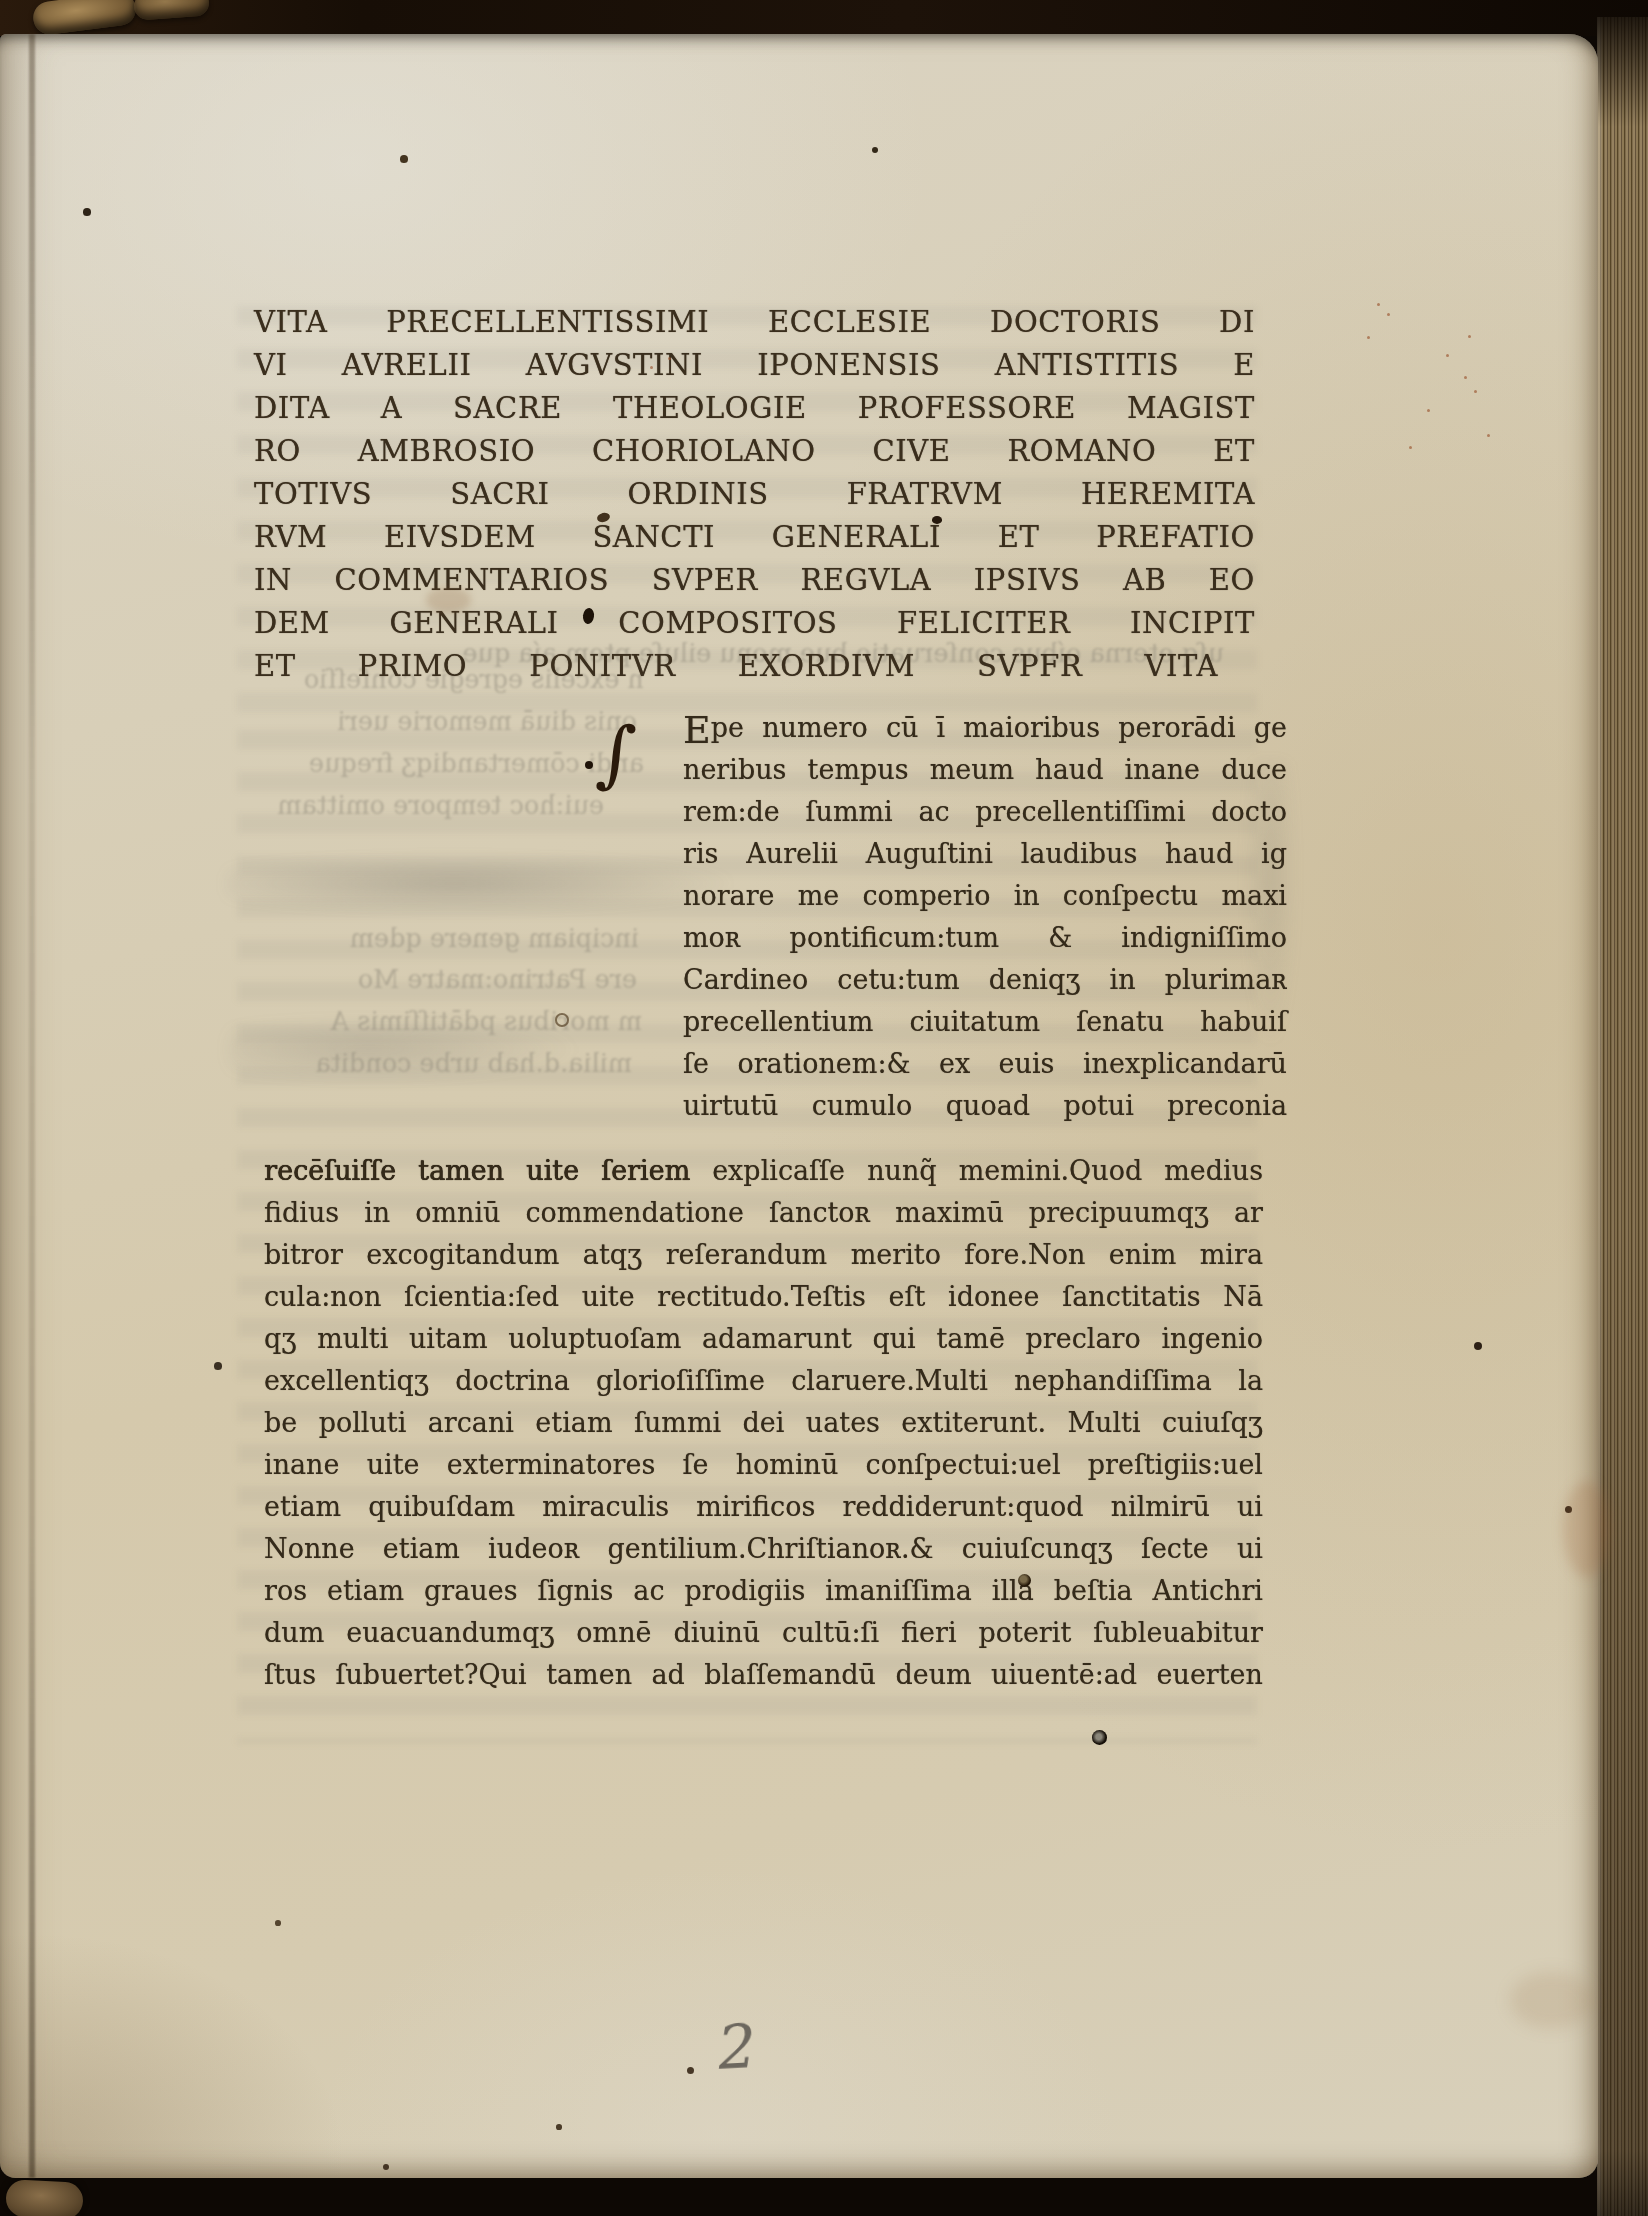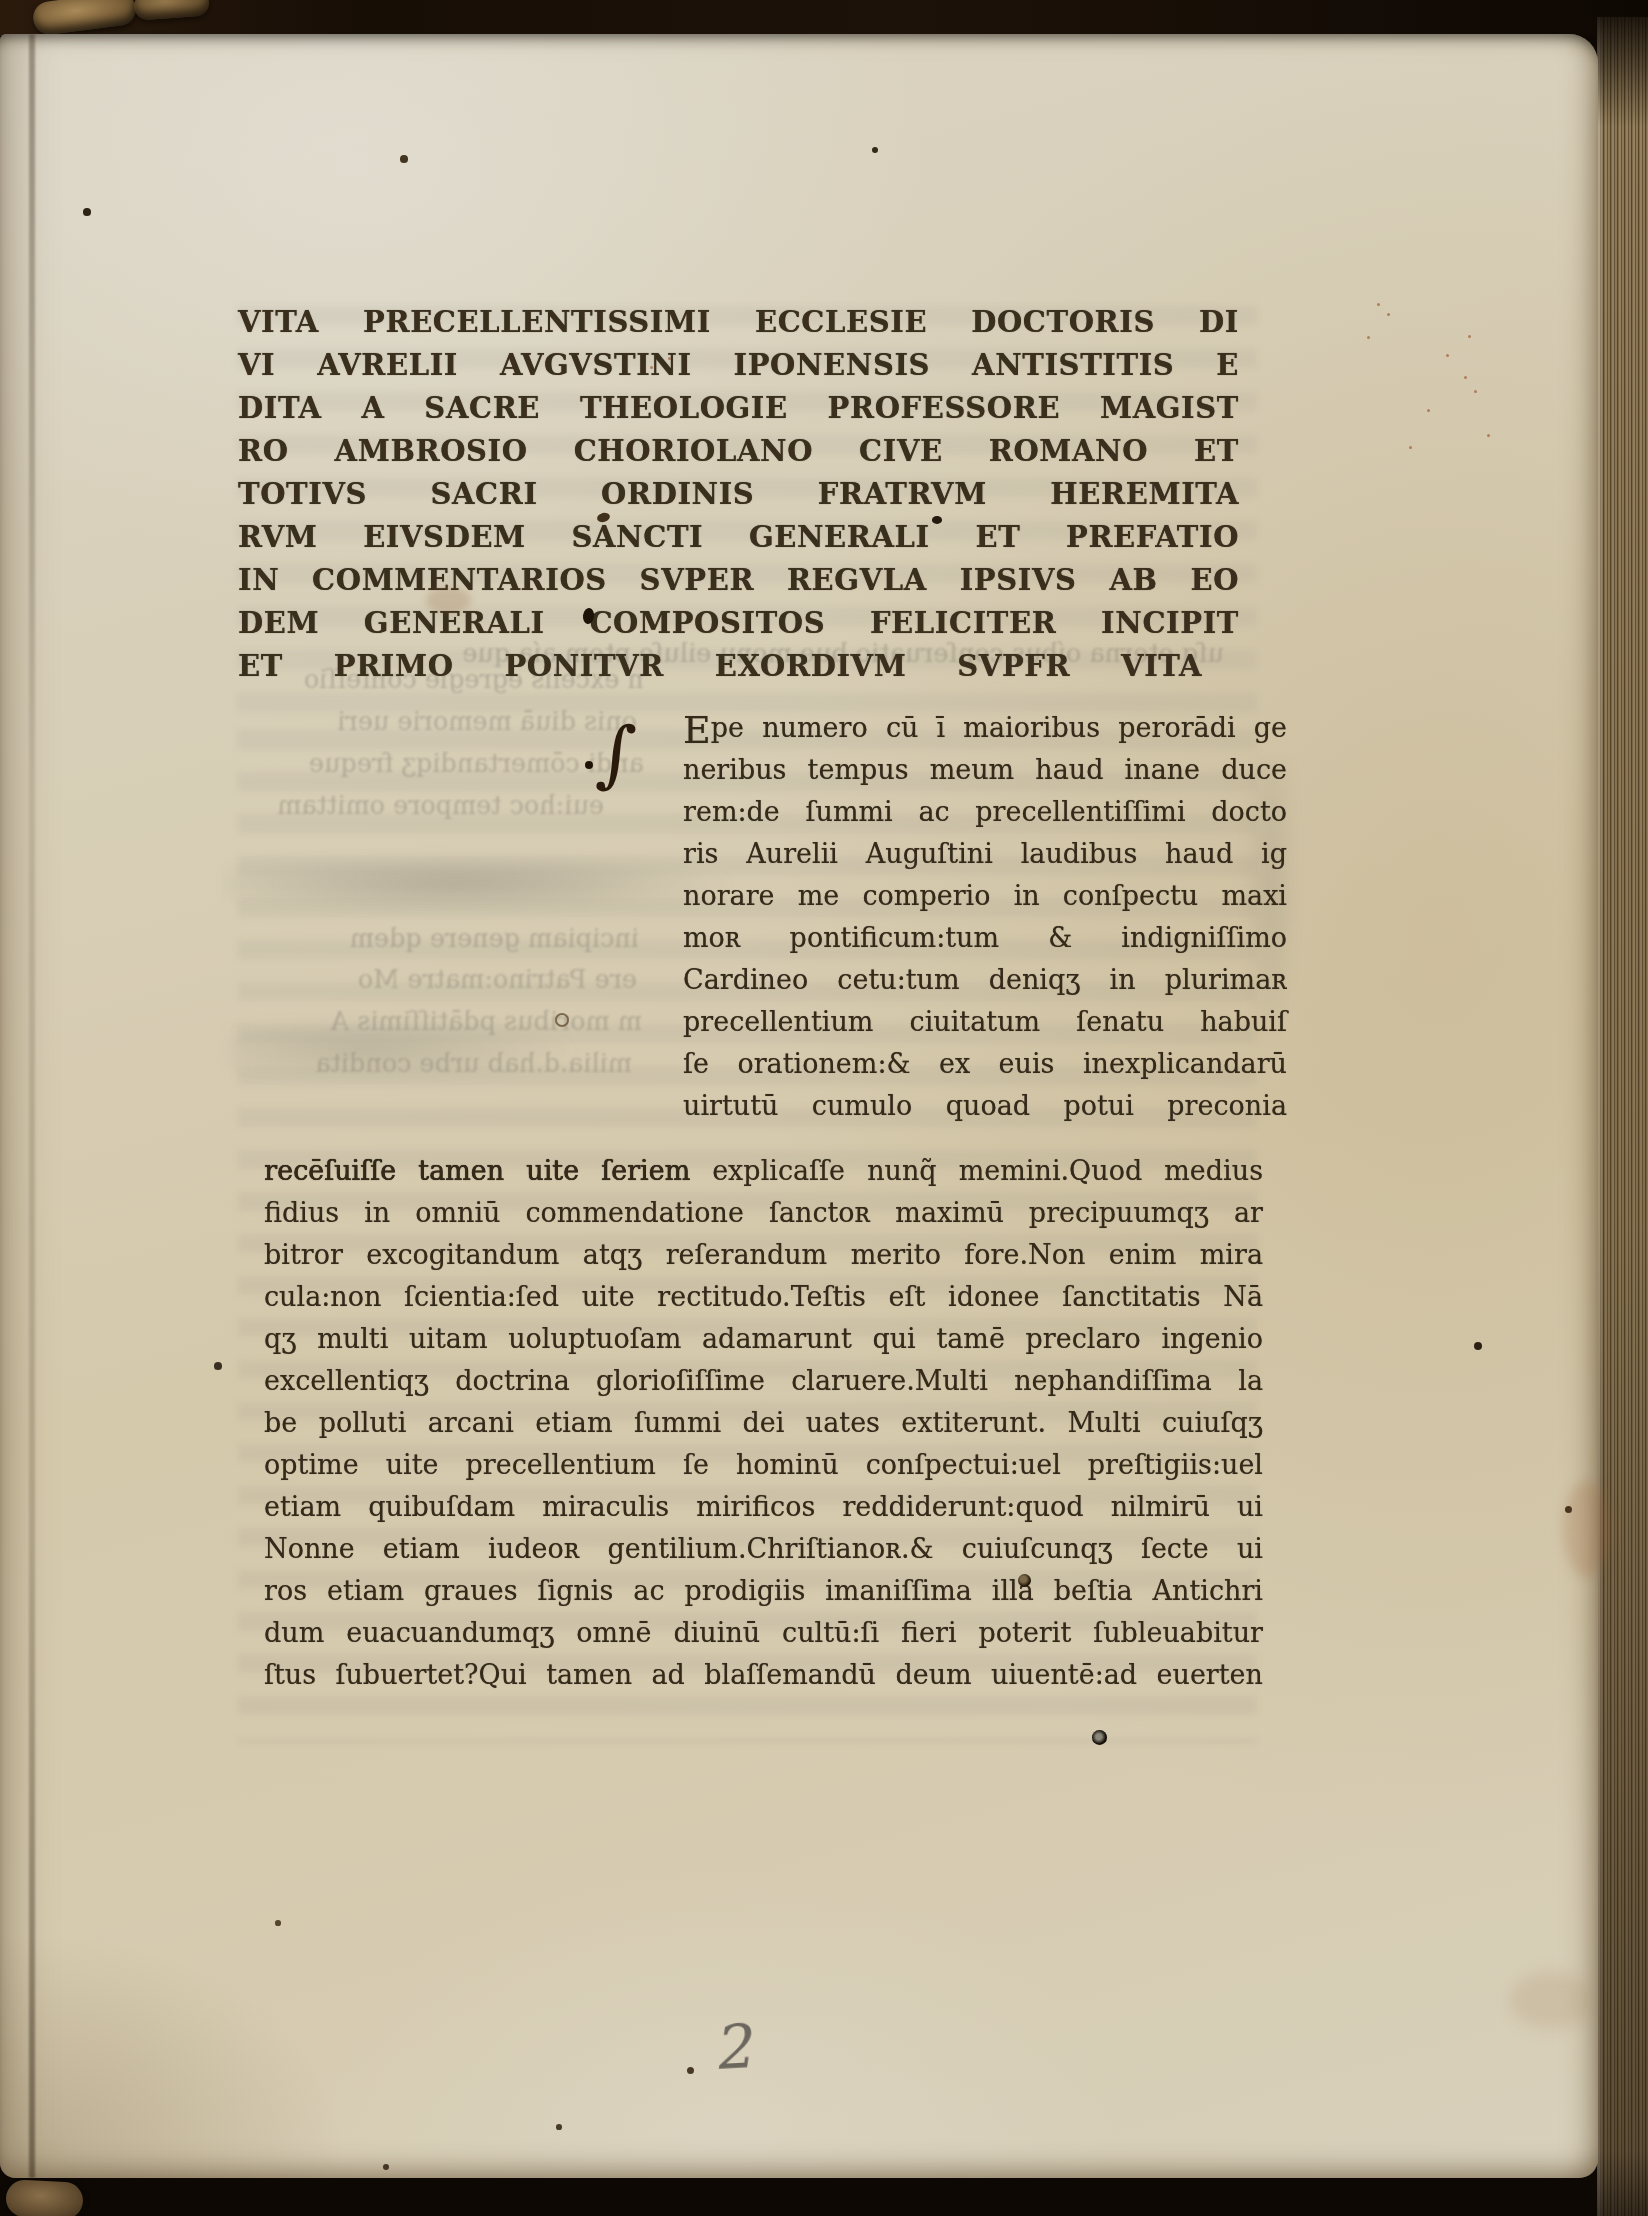--- a/index.html
+++ b/index.html
@@ -53,21 +53,21 @@
     filter:blur(1.3px);font-size:25.5px;white-space:nowrap;overflow:hidden;}
   .smudge{position:absolute;pointer-events:none;}
   .sm1{left:228px;top:824px;width:504px;height:51px;filter:blur(7px);
     background:radial-gradient(ellipse at 45% 50%,rgba(118,114,104,.38),rgba(118,114,104,0) 72%);}
   .sm2{left:231px;top:987px;width:344px;height:57px;filter:blur(7.7px);
     background:radial-gradient(ellipse at 40% 50%,rgba(118,114,104,.26),rgba(118,114,104,0) 72%);}
   .sm3{left:1245px;top:727px;width:51px;height:281px;filter:blur(5.7px);
     background:radial-gradient(ellipse at 50% 40%,rgba(118,114,104,.18),rgba(118,114,104,0) 75%);}
 
   
-  .heading{position:absolute;left:238px;top:267px;width:1001px;color:#3a2e1d;font-weight:bold;}
+  .heading{position:absolute;left:254px;top:267px;width:1001px;color:#3a2e1d;}
   .hline{height:43px;line-height:43px;font-size:29px;letter-spacing:0.6px;
     text-align:justify;text-align-last:justify;white-space:nowrap;
     text-shadow:0 0 0.9px rgba(58,46,29,.75);}
   .hline.narrow{width:964px;}
 
   .body-ind{position:absolute;left:639px;top:673px;width:604px;color:#342a1a;margin-left:44px;}
   .body-full{position:absolute;left:244px;top:1116px;width:999px;color:#342a1a;margin-left:20px;}
   .bline{height:42px;line-height:42px;font-size:27px;
     text-align:justify;text-align-last:justify;white-space:nowrap;
     text-shadow:0 0 0.8px rgba(52,42,26,.6);}
@@ -161,21 +161,21 @@
     </div>
 
     <div class="body-full">
       <div class="bline"><span class="heavy">recēſuiſſe tamen uite ſeriem</span> <span>explicaſſe nunq̃ memini.Quod medius</span></div>
       <div class="bline">fidius in omniū commendatione ſanctoʀ maximū precipuumqʒ ar</div>
       <div class="bline">bitror excogitandum atqʒ reſerandum merito fore.Non enim mira</div>
       <div class="bline">cula:non ſcientia:ſed uite rectitudo.Teſtis eſt idonee ſanctitatis Nā</div>
       <div class="bline">qʒ multi uitam uoluptuoſam adamarunt qui tamē preclaro ingenio</div>
       <div class="bline">excellentiqʒ doctrina glorioſiſſime claruere.Multi nephandiſſima la</div>
       <div class="bline">be polluti arcani etiam ſummi dei uates extiterunt. Multi cuiuſqʒ</div>
-      <div class="bline">optime uite precellentium ſe hominū conſpectui:uel preſtigiis:uel</div>
+      <div class="bline">inane uite exterminatores ſe hominū conſpectui:uel preſtigiis:uel</div>
       <div class="bline">etiam quibuſdam miraculis mirificos reddiderunt:quod nilmirū ui</div>
       <div class="bline">Nonne etiam iudeoʀ gentilium.Chriſtianoʀ.&amp; cuiuſcunqʒ ſecte ui</div>
       <div class="bline">ros etiam graues ſignis ac prodigiis imaniſſima illa beſtia Antichri</div>
       <div class="bline">dum euacuandumqʒ omnē diuinū cultū:ſi fieri poterit ſubleuabitur</div>
       <div class="bline">ſtus ſubuertet?Qui tamen ad blaſſemandū deum uiuentē:ad euerten</div>
     </div>
 
     <div class="folio">2</div>
 
     <div class="speck" style="left:400px;top:121px;width:7.7px;height:7.7px;background:#43341f;"></div>

